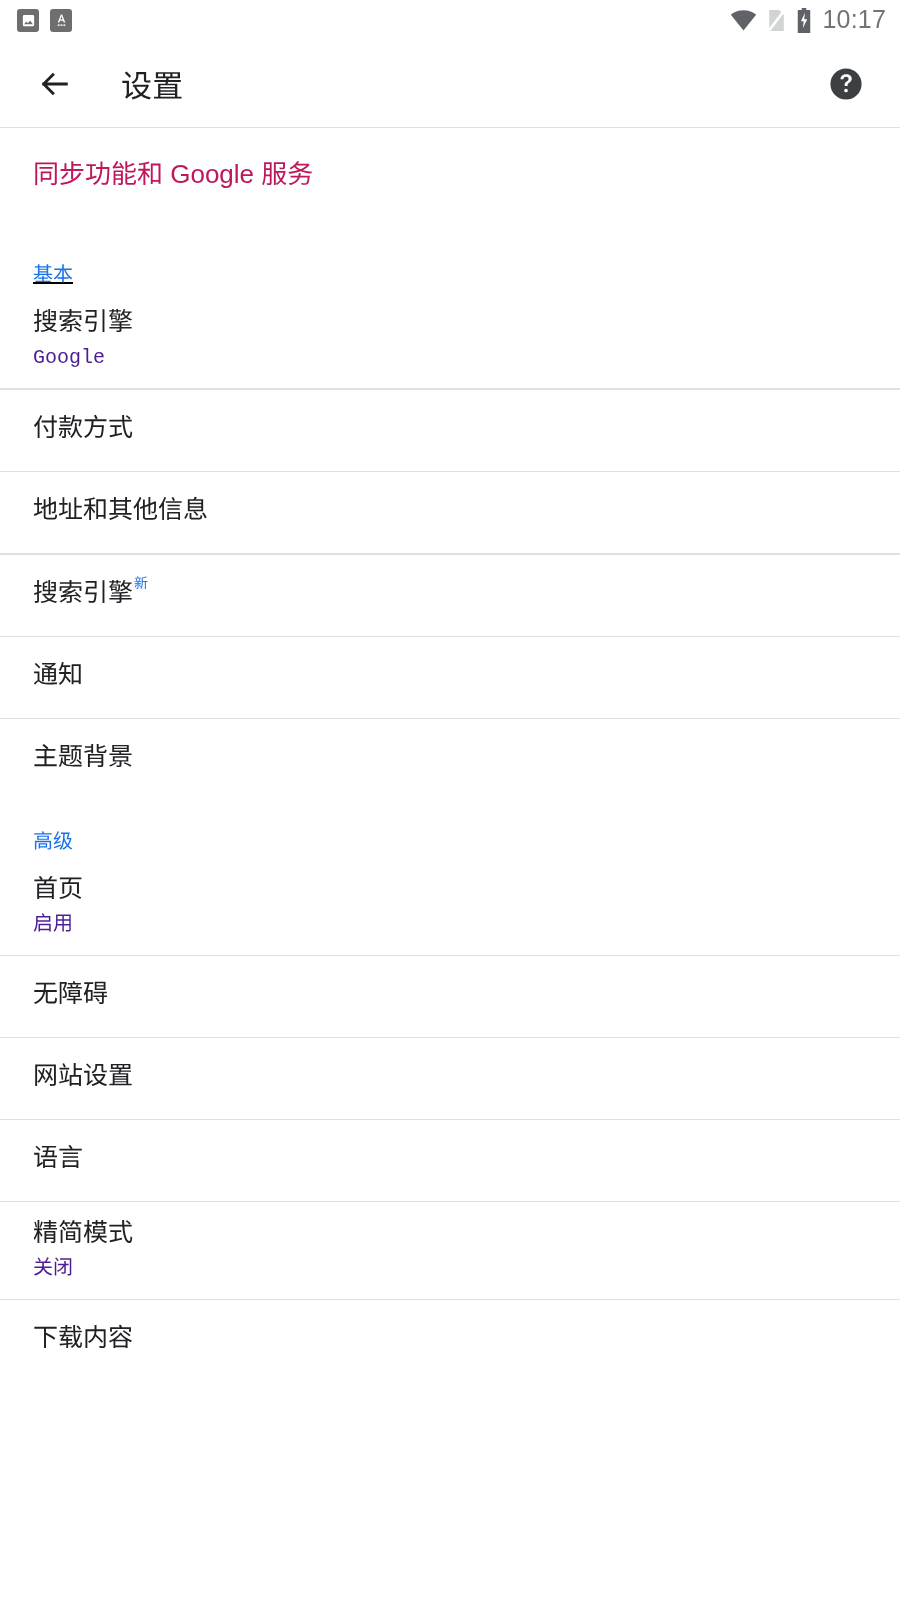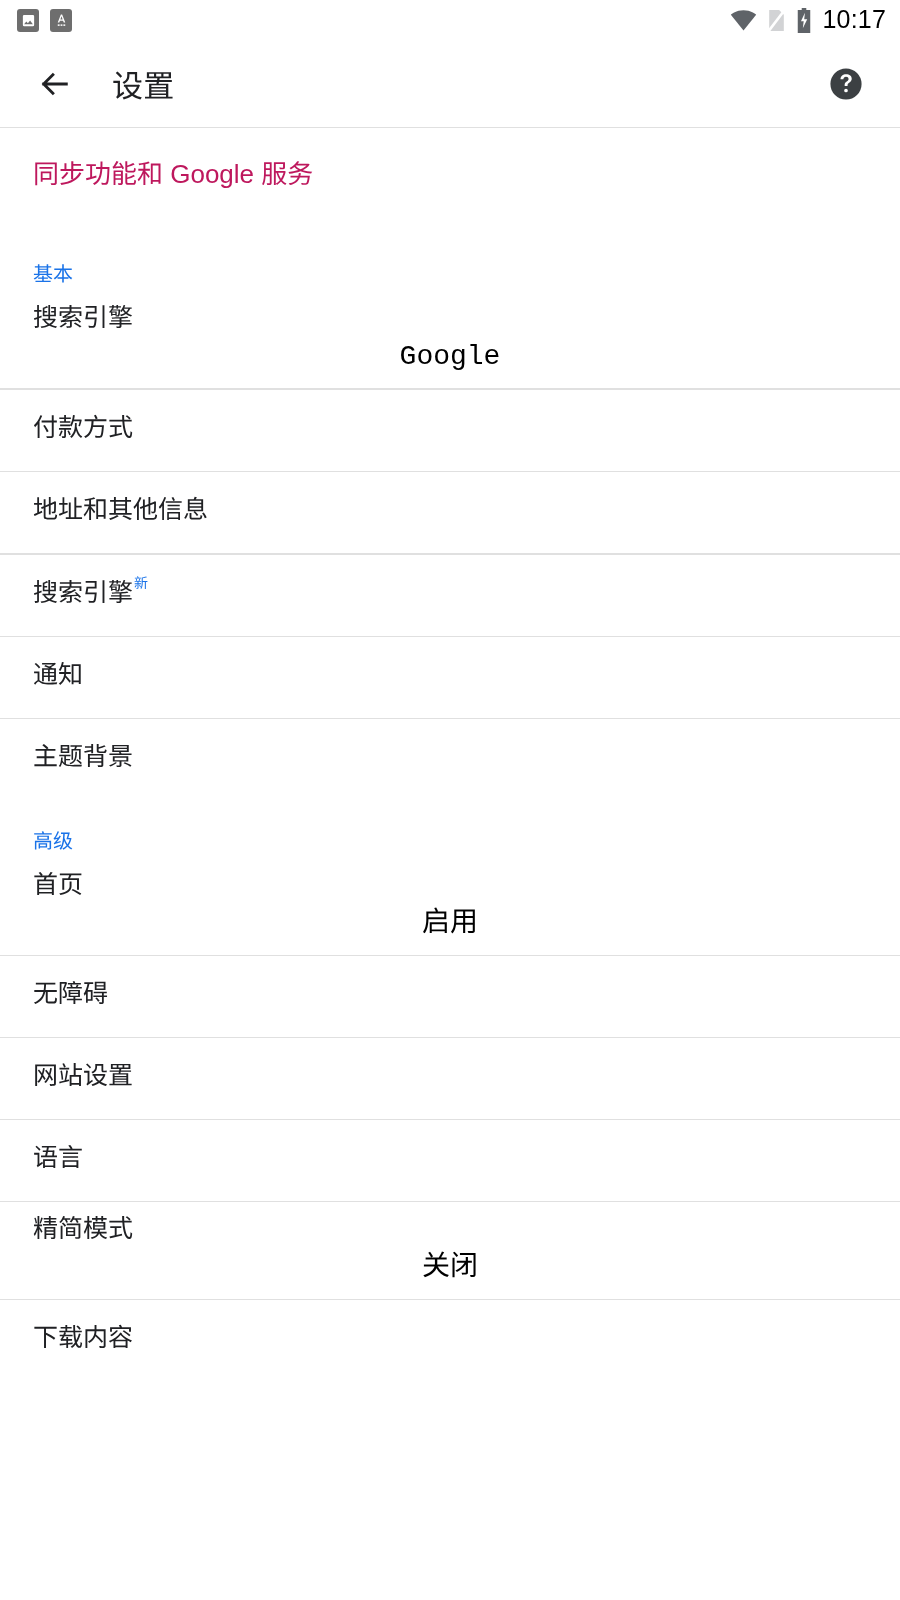--- a/index.html
+++ b/index.html
@@ -53,21 +53,21 @@
     align-items: center;
     justify-content: center;
   }
   .notif-icon svg { display: block; }
 
   .sys-icon { display: flex; align-items: center; }
   .sys-icon svg { display: block; }
 
   .status-time {
     font-size: 25px;
-    color: #000000;
+    color: #737373;
     font-weight: 400;
     letter-spacing: 0.2px;
     line-height: 1;
     padding-bottom: 2px;
   }
 
   
   .toolbar {
     flex: 0 0 88px;
     height: 88px;
@@ -83,21 +83,21 @@
     display: flex;
     align-items: center;
     justify-content: center;
     flex: 0 0 auto;
     cursor: pointer;
   }
   .toolbar-title {
     font-size: 31px;
     color: #202124;
     font-weight: 500;
-    margin-left: 29px;
+    margin-left: 38px;
     letter-spacing: 0.3px;
   }
   .toolbar-spacer { flex: 1 1 auto; }
   .toolbar-help {
     width: 52px;
     height: 52px;
     display: flex;
     align-items: center;
     justify-content: center;
     cursor: pointer;
@@ -123,21 +123,21 @@
   }
 
   
   .section-header {
     padding-left: 33px;
     height: 58px;
     display: flex;
     align-items: flex-end;
     padding-bottom: 7px;
   }
-  .section-header.basic { margin-top: 24px; }
+  .section-header.basic { margin-top: 24px; text-decoration: underline; }
   .section-header .section-label {
     font-size: 20px;
     color: #1a73e8;
     line-height: 1;
     font-weight: 400;
   }
 
   
   .list-item {
     padding-left: 33px;
@@ -153,25 +153,24 @@
   .list-item.dual { height: 97px; }
 
   .item-title {
     font-size: 25px;
     color: #202124;
     line-height: 1.15;
     position: relative;
     display: inline-block;
   }
   .item-sub {
-    font-size: 28px;
-    color: #000000;
+    font-size: 20px;
+    color: #4c1d95;
     line-height: 1.15;
     margin-top: 7px;
-    text-align: center;
   }
   .new-badge {
     font-size: 14px;
     color: #1a73e8;
     vertical-align: super;
     line-height: 1;
     position: relative;
     top: -4px;
     margin-left: 1px;
   }

